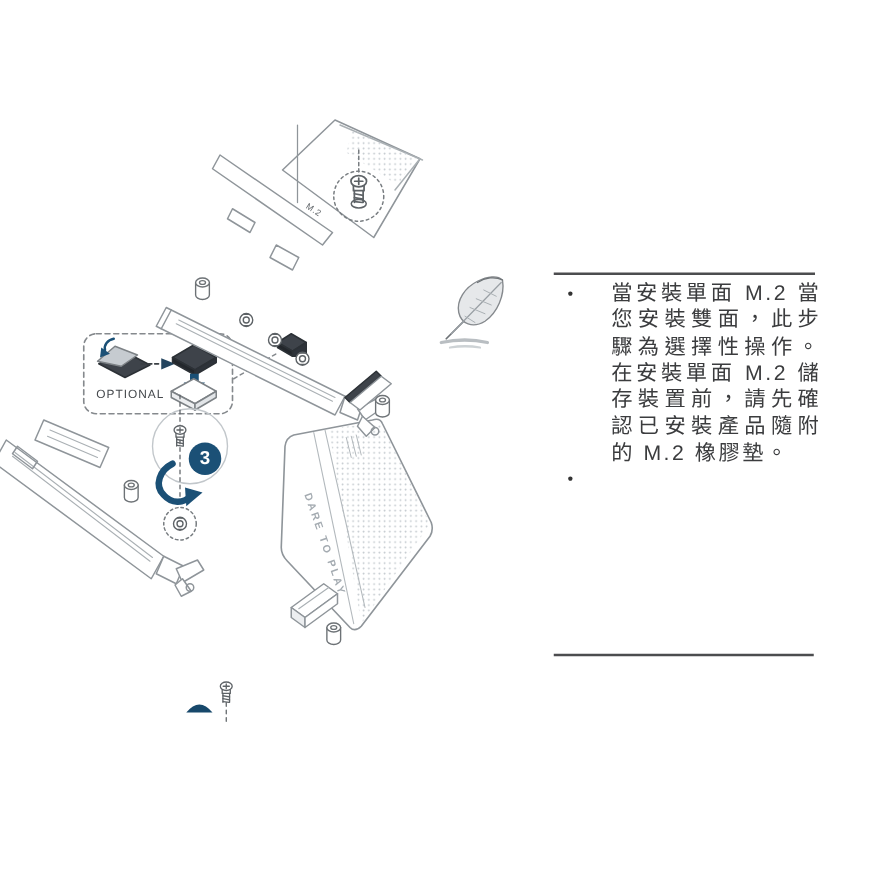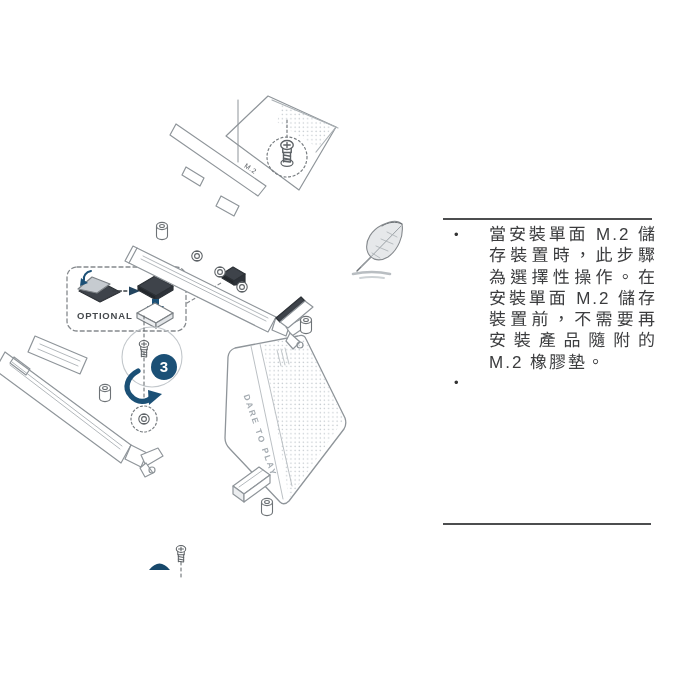--- a/index.html
+++ b/index.html
@@ -11,21 +11,21 @@
   .overlay{position:absolute;z-index:2;}
   
   .rule{position:absolute;height:2px;background:#4c4d4f;z-index:2;}
   .bullet{position:absolute;left:443px;width:214px;display:flex;z-index:2;}
   .bullet .marker{width:35px;flex:0 0 35px;text-align:left;padding-left:11px;
     font-size:13px;color:#333;line-height:21.3px;}
   .bullet .btext{flex:1;font-size:17px;line-height:21.3px;letter-spacing:2px;
     color:#3b3c3e;text-align:justify;}
   
   .lbl{position:absolute;color:#45494d;white-space:nowrap;z-index:2;}
-  #optional-label{left:77px;top:310px;font-size:9.5px;font-weight:700;letter-spacing:.8px;}
+  #optional-label{left:77px;top:310px;font-size:9.5px;font-weight:400;letter-spacing:.8px;}
   #m2-label{left:247px;top:162px;font-size:7px;letter-spacing:.5px;color:#5f6468;
     transform:rotate(33deg);transform-origin:0 0;}
   #step-badge{left:151px;top:354px;width:26px;height:26px;border-radius:50%;
     background:#1b5076;color:#fff;font-size:15px;font-weight:bold;text-align:center;
     line-height:26px;z-index:3;}
   #card-slogan{left:251px;top:393px;font-size:8.5px;font-weight:600;letter-spacing:2px;
     color:#a4abb1;transform:rotate(71deg);transform-origin:0 0;}
 </style>
 </head>
 <body>
@@ -201,21 +201,21 @@
 
   <span class="lbl" id="optional-label">OPTIONAL</span>
   <span class="lbl" id="m2-label">M.2</span>
   <div class="overlay" id="step-badge">3</div>
   <span class="lbl" id="card-slogan">DARE TO PLAY</span>
 
   <div class="rule" style="left:443px;top:218px;width:209px;"></div>
 
   <div class="bullet" style="top:224px;">
     <span class="marker">•</span>
-    <span class="btext">當安裝單面 M.2 儲存裝置時，此步驟為選擇性操作。在安裝單面 M.2 儲存裝置前，不需要再安裝產品隨附的 M.2 橡膠墊。</span>
+    <span class="btext">當安裝單面 M.2 當您安裝雙面，此步驟為選擇性操作。在安裝單面 M.2 儲存裝置前，請先確認已安裝產品隨附的 M.2 橡膠墊。</span>
   </div>
 
   <div class="bullet" style="top:372px;">
     <span class="marker">•</span>
   </div>
 
   <div class="rule" style="left:443px;top:523px;width:208px;"></div>
 
 </div>
 

